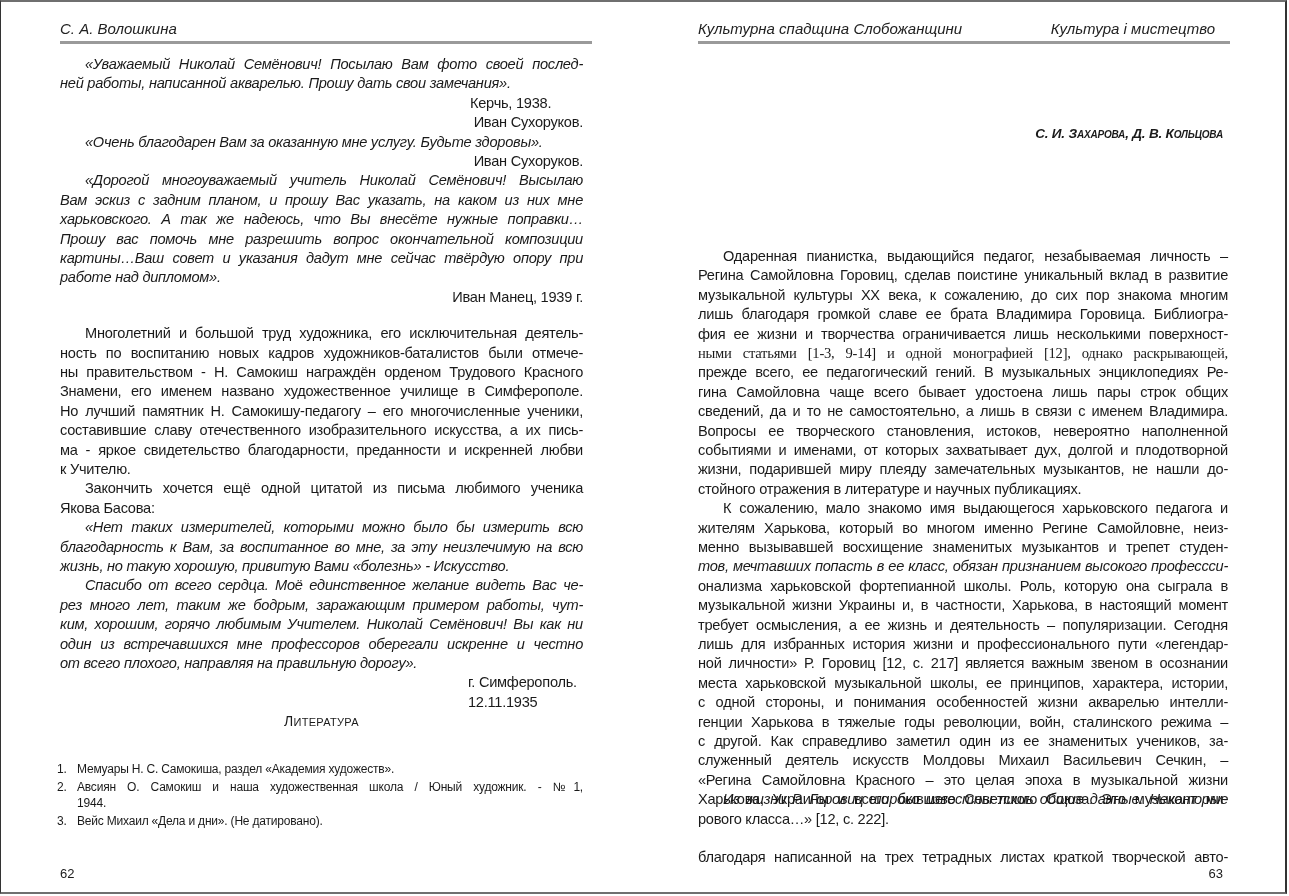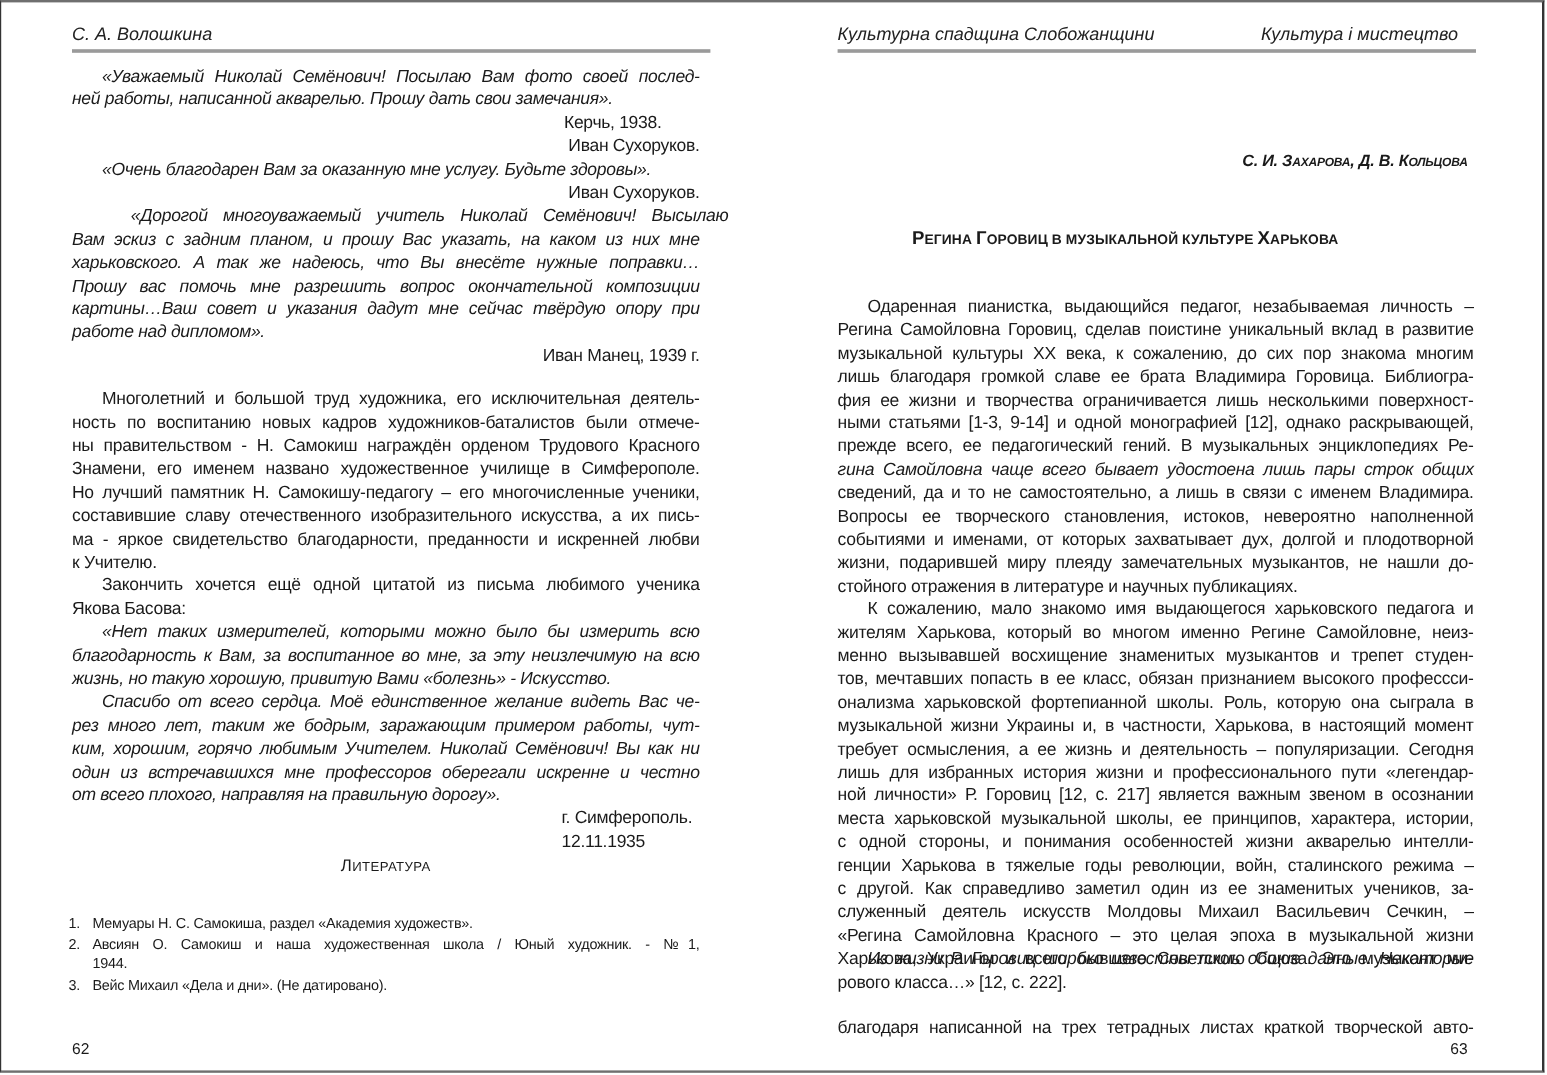--- a/index.html
+++ b/index.html
@@ -39,21 +39,21 @@
   <div class="runhead" style="left:60px;">С. А. Волошкина</div>
   <div class="rule" style="left:60px; width:532px;"></div>
 
   <div id="left-body">
       <div class="line it" style="left: 85px; width: 498px; top: 55px;">«Уважаемый Николай Семёнович! Посылаю Вам фото своей послед-</div>
       <div class="line it last" style="left: 60px; width: 523px; top: 74.4px;">ней работы, написанной акварелью. Прошу дать свои замечания».</div>
       <div class="line last" style="left: 470px; width: 113px; top: 93.8px;">Керчь, 1938.</div>
       <div class="line right-al" style="left: 60px; width: 523px; top: 113.2px;">Иван Сухоруков.</div>
       <div class="line it last" style="left: 85px; width: 498px; top: 132.6px;">«Очень благодарен Вам за оказанную мне услугу. Будьте здоровы».</div>
       <div class="line right-al" style="left: 60px; width: 523px; top: 152px;">Иван Сухоруков.</div>
-      <div class="line it" style="left: 85px; width: 498px; top: 171.4px; margin-left: 24px;">«Дорогой многоуважаемый учитель Николай Семёнович! Высылаю</div>
+      <div class="line it" style="left: 85px; width: 498px; top: 171.4px;">«Дорогой многоуважаемый учитель Николай Семёнович! Высылаю</div>
       <div class="line it" style="left: 60px; width: 523px; top: 190.8px;">Вам эскиз с задним планом, и прошу Вас указать, на каком из них мне</div>
       <div class="line it" style="left: 60px; width: 523px; top: 210.2px;">харьковского. А так же надеюсь, что Вы внесёте нужные поправки…</div>
       <div class="line it" style="left: 60px; width: 523px; top: 229.6px;">Прошу вас помочь мне разрешить вопрос окончательной композиции</div>
       <div class="line it" style="left: 60px; width: 523px; top: 249px;">картины…Ваш совет и указания дадут мне сейчас твёрдую опору при</div>
       <div class="line it last" style="left: 60px; width: 523px; top: 268.4px;">работе над дипломом».</div>
       <div class="line right-al" style="left: 60px; width: 523px; top: 287.8px;">Иван Манец, 1939 г.</div>
       <div class="line" style="left: 85px; width: 498px; top: 324.2px;">Многолетний и большой труд художника, его исключительная деятель-</div>
       <div class="line" style="left: 60px; width: 523px; top: 343.6px;">ность по воспитанию новых кадров художников-баталистов были отмече-</div>
       <div class="line" style="left: 60px; width: 523px; top: 363px;">ны правительством - Н. Самокиш награждён орденом Трудового Красного</div>
       <div class="line" style="left: 60px; width: 523px; top: 382.4px;">Знамени, его именем названо художественное училище в Симферополе.</div>
@@ -98,40 +98,39 @@
   <div class="pagenum" style="left:60px;">62</div>
 </div>
 
 <div class="page right">
   <div class="runhead" style="left:53px;">Культурна спадщина Слобожанщини</div>
   <div class="runhead" style="right:74px;">Культура і мистецтво</div>
   <div class="rule" style="left:53px; width:532px;"></div>
 
   <div class="authors" style="right:66px;"><span>С. И. З</span><span class="sc">АХАРОВА</span><span>, Д. В. К</span><span class="sc">ОЛЬЦОВА</span></div>
 
-  <div class="title" style="left:115px;"><span>Р</span><span class="sc">ЕГИНА </span><span>Г</span><span class="sc">ОРОВИЦ В МУЗЫКАЛЬНОЙ КУЛЬТУРЕ </span><span>Х</span><span class="sc">АРЬКОВА</span></div>
 
   <div id="right-body">
       <div class="line" style="left: 78px; width: 505px; top: 247px;">Одаренная пианистка, выдающийся педагог, незабываемая личность –</div>
       <div class="line" style="left: 53px; width: 530px; top: 266.4px;">Регина Самойловна Горовиц, сделав поистине уникальный вклад в развитие</div>
       <div class="line" style="left: 53px; width: 530px; top: 285.8px;">музыкальной культуры XX века, к сожалению, до сих пор знакома многим</div>
       <div class="line" style="left: 53px; width: 530px; top: 305.2px;">лишь благодаря громкой славе ее брата Владимира Горовица. Библиогра-</div>
       <div class="line" style="left: 53px; width: 530px; top: 324.6px;">фия ее жизни и творчества ограничивается лишь несколькими поверхност-</div>
-      <div class="line" style="left: 53px; width: 530px; top: 344px;">ными статьями [1-3, 9-14] и одной монографией [12], однако раскрывающей,</div>
+      <div class="line" style="left: 53px; width: 530px; top: 344px; font-family: Liberation Serif, serif;">ными статьями [1-3, 9-14] и одной монографией [12], однако раскрывающей,</div>
       <div class="line" style="left: 53px; width: 530px; top: 363.4px;">прежде всего, ее педагогический гений. В музыкальных энциклопедиях Ре-</div>
-      <div class="line" style="left: 53px; width: 530px; top: 382.8px; font-style: italic;">гина Самойловна чаще всего бывает удостоена лишь пары строк общих</div>
+      <div class="line" style="left: 53px; width: 530px; top: 382.8px;">гина Самойловна чаще всего бывает удостоена лишь пары строк общих</div>
       <div class="line" style="left: 53px; width: 530px; top: 402.2px;">сведений, да и то не самостоятельно, а лишь в связи с именем Владимира.</div>
       <div class="line" style="left: 53px; width: 530px; top: 421.6px;">Вопросы ее творческого становления, истоков, невероятно наполненной</div>
       <div class="line" style="left: 53px; width: 530px; top: 441px;">событиями и именами, от которых захватывает дух, долгой и плодотворной</div>
       <div class="line" style="left: 53px; width: 530px; top: 460.4px;">жизни, подарившей миру плеяду замечательных музыкантов, не нашли до-</div>
       <div class="line last" style="left: 53px; width: 530px; top: 479.8px;">стойного отражения в литературе и научных публикациях.</div>
       <div class="line" style="left: 78px; width: 505px; top: 499.2px;">К сожалению, мало знакомо имя выдающегося харьковского педагога и</div>
       <div class="line" style="left: 53px; width: 530px; top: 518.6px;">жителям Харькова, который во многом именно Регине Самойловне, неиз-</div>
       <div class="line" style="left: 53px; width: 530px; top: 538px;">менно вызывавшей восхищение знаменитых музыкантов и трепет студен-</div>
-      <div class="line" style="left: 53px; width: 530px; top: 557.4px;">тов, мечтавших попасть в ее класс, обязан признанием высокого профессси-</div>
+      <div class="line" style="left: 53px; width: 530px; top: 557.4px; font-style: italic;">тов, мечтавших попасть в ее класс, обязан признанием высокого профессси-</div>
       <div class="line" style="left: 53px; width: 530px; top: 576.8px;">онализма харьковской фортепианной школы. Роль, которую она сыграла в</div>
       <div class="line" style="left: 53px; width: 530px; top: 596.2px;">музыкальной жизни Украины и, в частности, Харькова, в настоящий момент</div>
       <div class="line" style="left: 53px; width: 530px; top: 615.6px;">требует осмысления, а ее жизнь и деятельность – популяризации. Сегодня</div>
       <div class="line" style="left: 53px; width: 530px; top: 635px;">лишь для избранных история жизни и профессионального пути «легендар-</div>
       <div class="line" style="left: 53px; width: 530px; top: 654.4px;">ной личности» Р. Горовиц [12, с. 217] является важным звеном в осознании</div>
       <div class="line" style="left: 53px; width: 530px; top: 673.8px;">места харьковской музыкальной школы, ее принципов, характера, истории,</div>
       <div class="line" style="left: 53px; width: 530px; top: 693.2px;">с одной стороны, и понимания особенностей жизни акварелью интелли-</div>
       <div class="line" style="left: 53px; width: 530px; top: 712.6px;">генции Харькова в тяжелые годы революции, войн, сталинского режима –</div>
       <div class="line" style="left: 53px; width: 530px; top: 732px;">с другой. Как справедливо заметил один из ее знаменитых учеников, за-</div>
       <div class="line" style="left: 53px; width: 530px; top: 751.4px;">служенный деятель искусств Молдовы Михаил Васильевич Сечкин, –</div>

